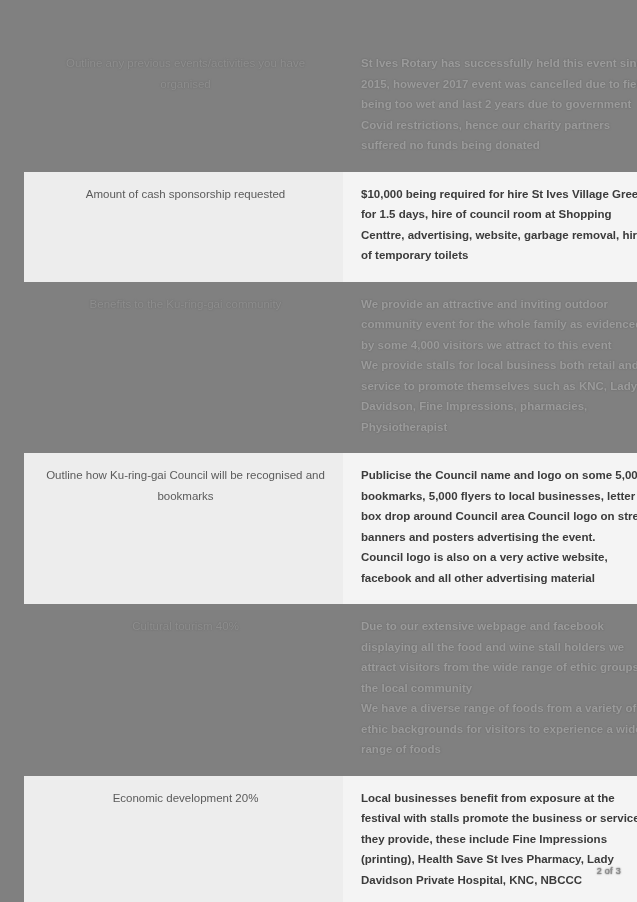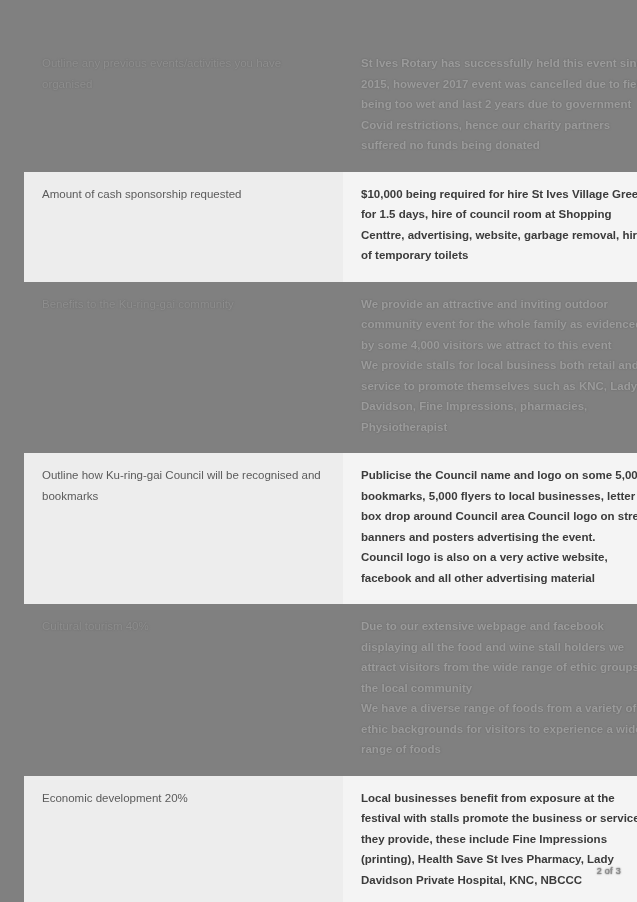--- a/index.html
+++ b/index.html
@@ -37,20 +37,21 @@
 
   .form-table td {
     padding: 12px 14px 16px 18px;
     font-size: 11.5px;
     line-height: 20.5px;
     border: none;
   }
 
   td.label-cell {
     width: 287px;
+    text-align: center;
   }
 
   td.value-cell {
     width: 296px;
     font-weight: bold;
   }
 
   
   tr.row-visible td.label-cell {
     background: #ededed;

